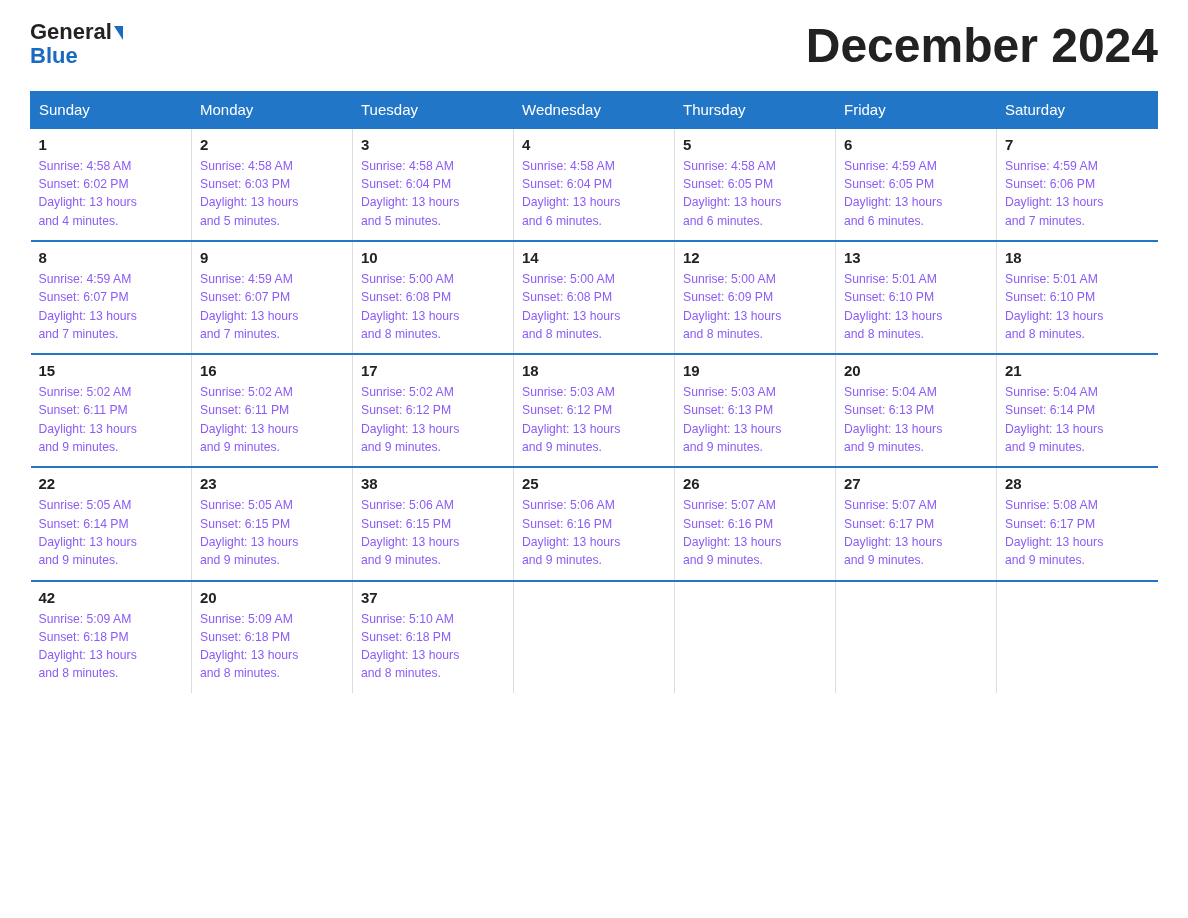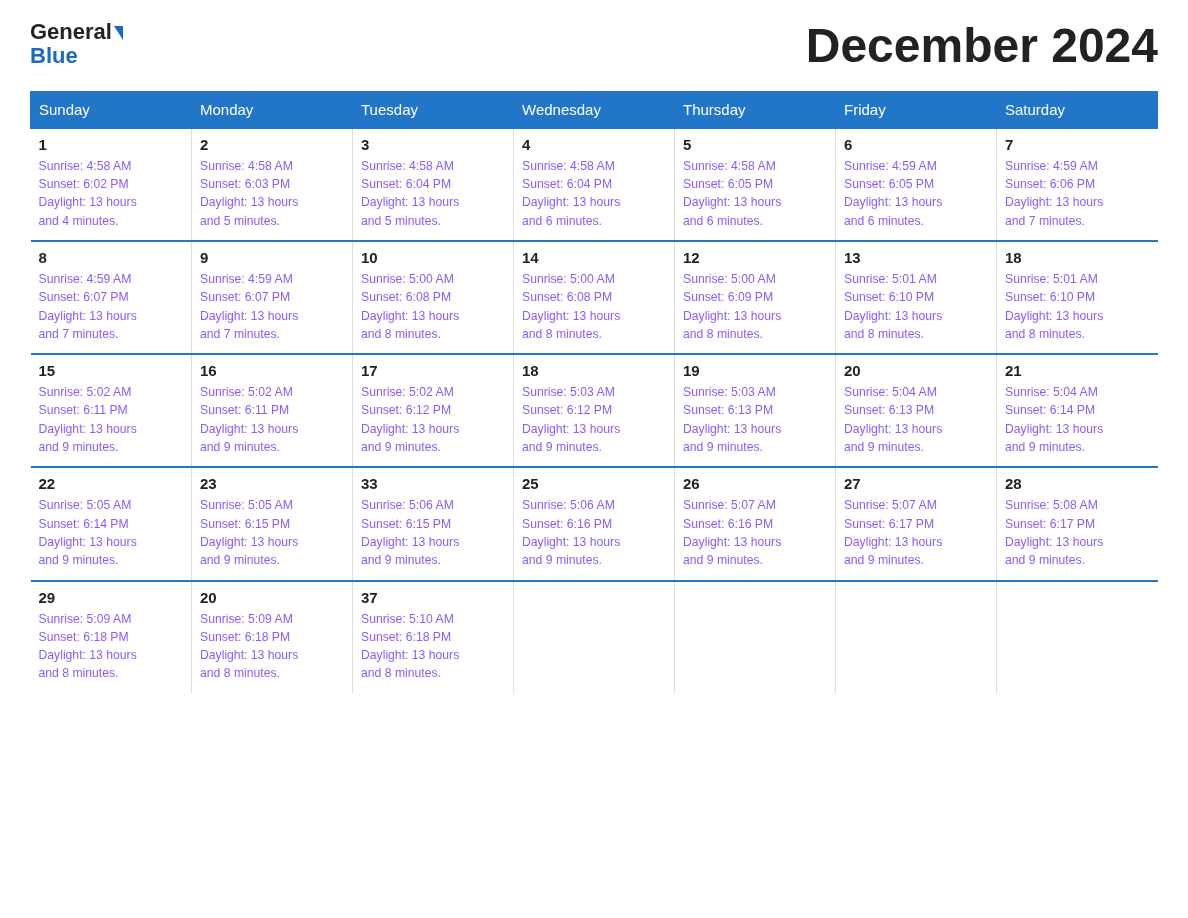--- a/index.html
+++ b/index.html
@@ -220,21 +220,21 @@
       <tr>
         <td>
           <span class="day-number">22</span>
           <div class="day-info">Sunrise: 5:05 AM<br>Sunset: 6:14 PM<br>Daylight: 13 hours<br>and 9 minutes.</div>
         </td>
         <td>
           <span class="day-number">23</span>
           <div class="day-info">Sunrise: 5:05 AM<br>Sunset: 6:15 PM<br>Daylight: 13 hours<br>and 9 minutes.</div>
         </td>
         <td>
-          <span class="day-number">33</span>
+          <span class="day-number">38</span>
           <div class="day-info">Sunrise: 5:06 AM<br>Sunset: 6:15 PM<br>Daylight: 13 hours<br>and 9 minutes.</div>
         </td>
         <td>
           <span class="day-number">25</span>
           <div class="day-info">Sunrise: 5:06 AM<br>Sunset: 6:16 PM<br>Daylight: 13 hours<br>and 9 minutes.</div>
         </td>
         <td>
           <span class="day-number">26</span>
           <div class="day-info">Sunrise: 5:07 AM<br>Sunset: 6:16 PM<br>Daylight: 13 hours<br>and 9 minutes.</div>
         </td>
@@ -242,21 +242,21 @@
           <span class="day-number">27</span>
           <div class="day-info">Sunrise: 5:07 AM<br>Sunset: 6:17 PM<br>Daylight: 13 hours<br>and 9 minutes.</div>
         </td>
         <td>
           <span class="day-number">28</span>
           <div class="day-info">Sunrise: 5:08 AM<br>Sunset: 6:17 PM<br>Daylight: 13 hours<br>and 9 minutes.</div>
         </td>
       </tr>
       <tr>
         <td>
-          <span class="day-number">29</span>
+          <span class="day-number">42</span>
           <div class="day-info">Sunrise: 5:09 AM<br>Sunset: 6:18 PM<br>Daylight: 13 hours<br>and 8 minutes.</div>
         </td>
         <td>
           <span class="day-number">20</span>
           <div class="day-info">Sunrise: 5:09 AM<br>Sunset: 6:18 PM<br>Daylight: 13 hours<br>and 8 minutes.</div>
         </td>
         <td>
           <span class="day-number">37</span>
           <div class="day-info">Sunrise: 5:10 AM<br>Sunset: 6:18 PM<br>Daylight: 13 hours<br>and 8 minutes.</div>
         </td>

